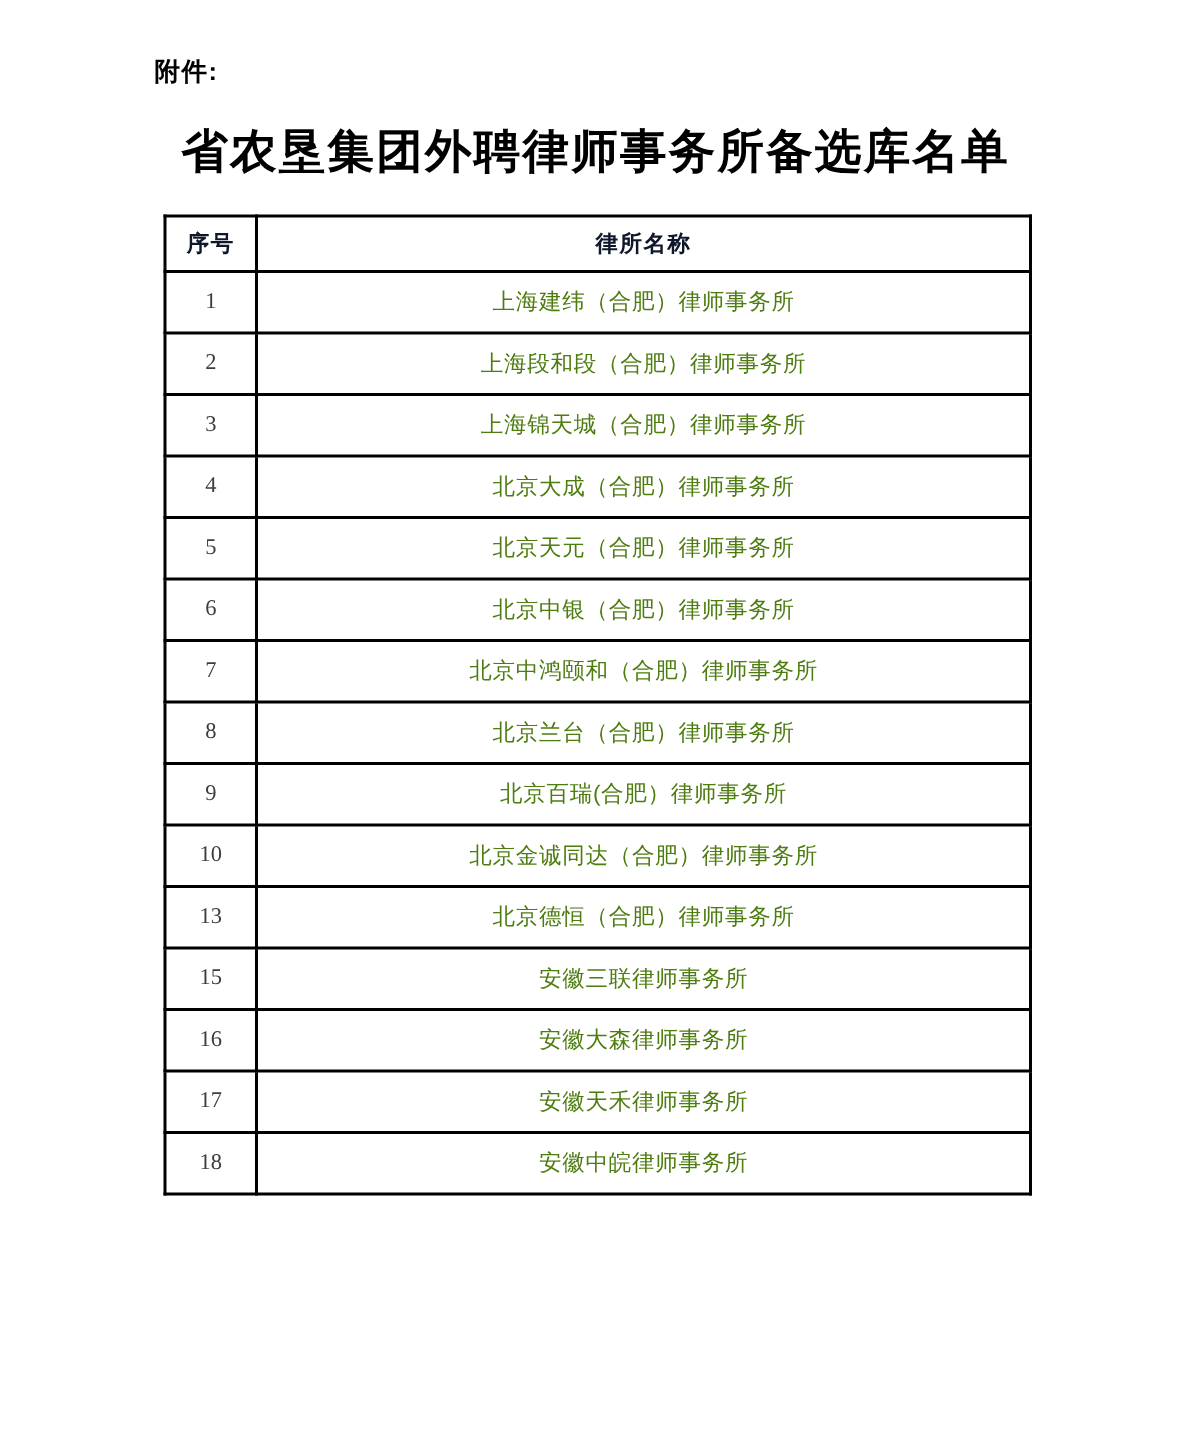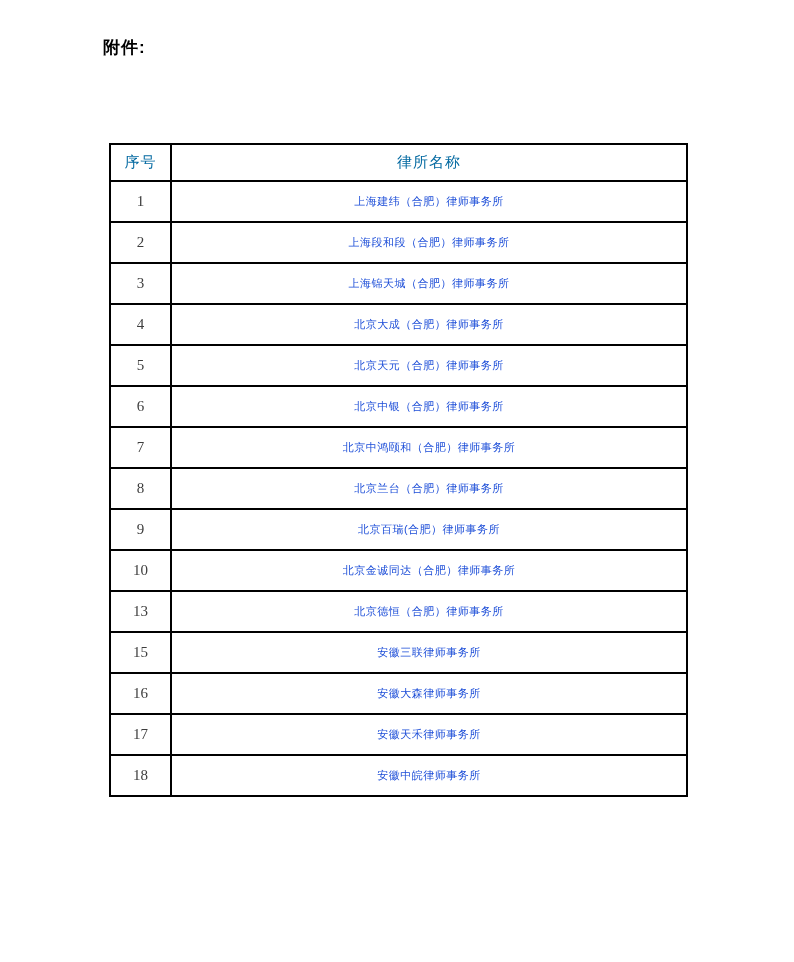--- a/index.html
+++ b/index.html
@@ -50,45 +50,46 @@
     text-align: center;
     vertical-align: middle;
     padding: 0;
     background: #ffffff;
   }
   .firm-table col.col-no   { width: 61px; }
   .firm-table col.col-name { width: 516px; }
   .firm-table thead th {
     height: 35px;
     font-size: 15px;
-    font-weight: normal;
-    color: #0369a1;
+    font-weight: bold;
+    color: #0f172a;
     letter-spacing: 1px;
     margin-top: 8px;
   }
   .firm-table tbody td {
     height: 39px;
-    font-size: 11px;
-    color: #1d4ed8;
+    font-size: 15px;
+    color: #4d7c0f;
     letter-spacing: 0.5px;
   }
   .firm-table tbody td.cell-no {
     font-family: "Liberation Serif", serif;
     font-size: 15px;
     color: #3d3d3d;
     letter-spacing: 0;
   }
 </style>
 </head>
 <body>
 
 <div class="page">
 
   <div class="attachment">附件:</div>
 
+  <h1 class="title">省农垦集团外聘律师事务所备选库名单</h1>
 
   <table class="firm-table">
     <colgroup>
       <col class="col-no">
       <col class="col-name">
     </colgroup>
     <thead>
       <tr>
         <th>序号</th>
         <th>律所名称</th>

